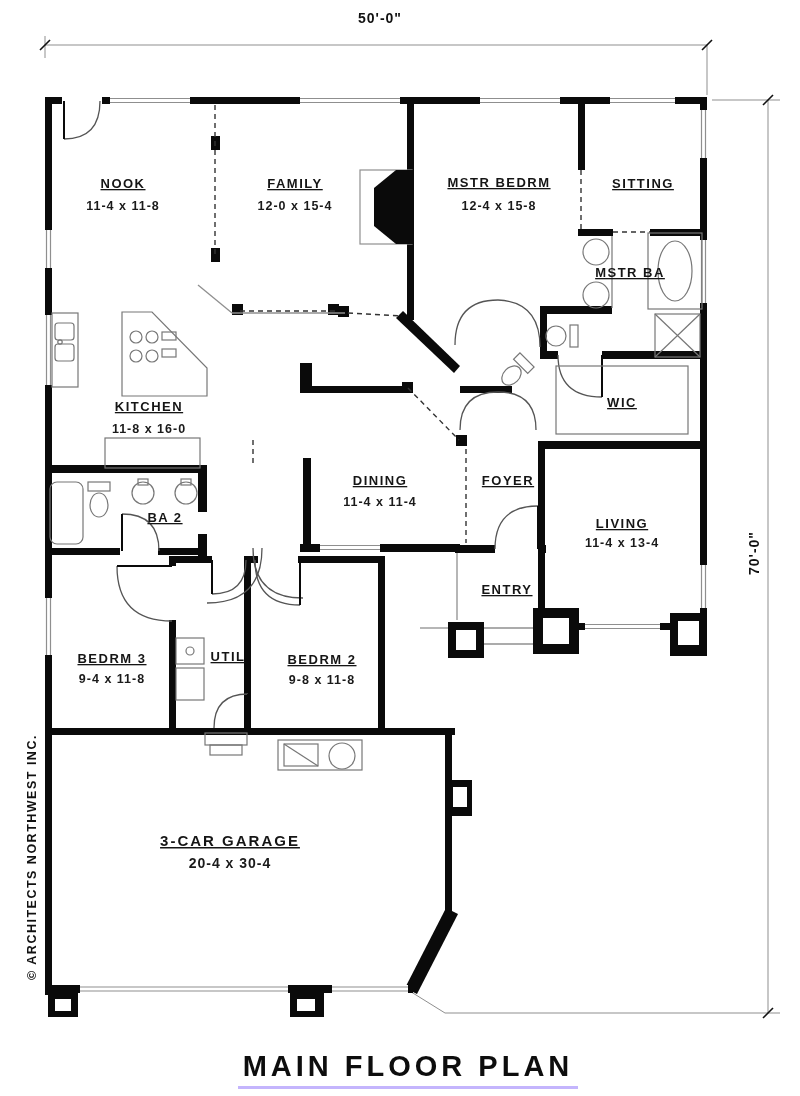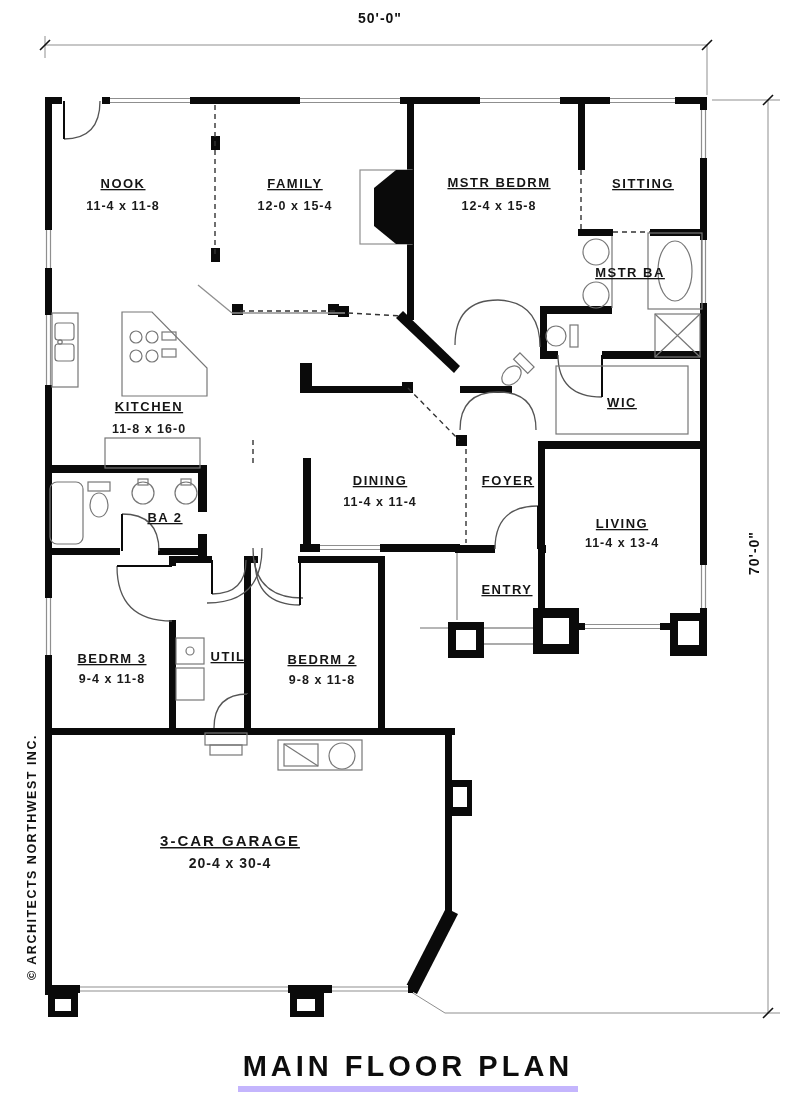--- a/index.html
+++ b/index.html
@@ -12,21 +12,21 @@
   .rname.big{font-size:15px;letter-spacing:2px;}
   .rdims.big{font-size:14px;}
   text{text-anchor:middle;font-family:"Liberation Sans",sans-serif;}
   .dim-label{position:absolute;font-size:14px;font-weight:700;letter-spacing:1px;color:#111;}
   .dim-top{left:330px;top:10px;width:100px;text-align:center;}
   .dim-right{left:712px;top:545px;width:84px;text-align:center;transform:rotate(-90deg);}
   .credit{position:absolute;left:-118px;top:850px;width:300px;text-align:center;
           font-size:12.5px;font-weight:700;letter-spacing:1.5px;transform:rotate(-90deg);color:#111;}
   .plan-title{position:absolute;left:238px;top:1050px;width:340px;text-align:center;
           font-size:29px;font-weight:700;letter-spacing:4px;color:#0d0d0d;
-          border-bottom:6px solid #c4b5fd;padding-bottom:3px;}
+          border-bottom:3px solid #c4b5fd;padding-bottom:3px;}
 </style>
 </head>
 <body>
 
 <div class="sheet">
 
 <svg width="800" height="1096" viewBox="0 0 800 1096">
 
   <g stroke="#8f8f8f" stroke-width="1" fill="none">
     <line x1="45" y1="45" x2="707" y2="45"></line>

